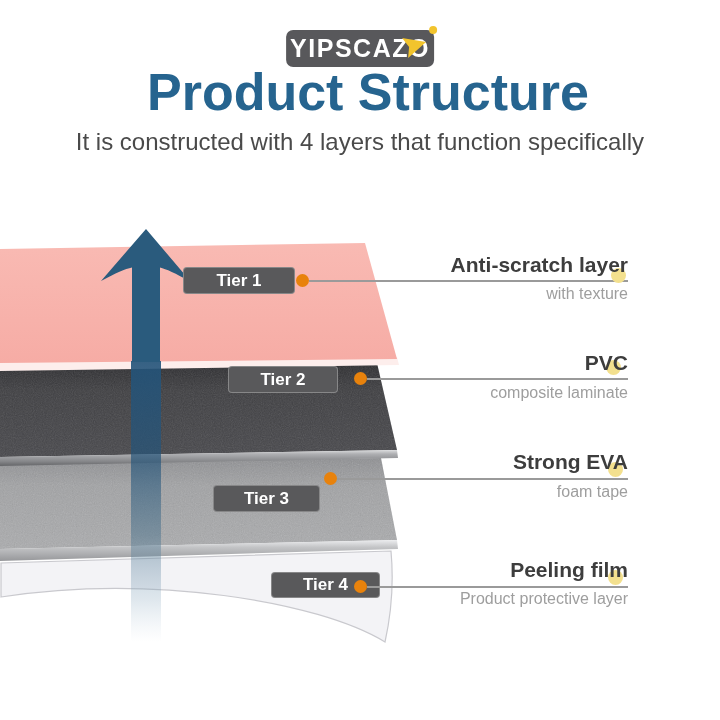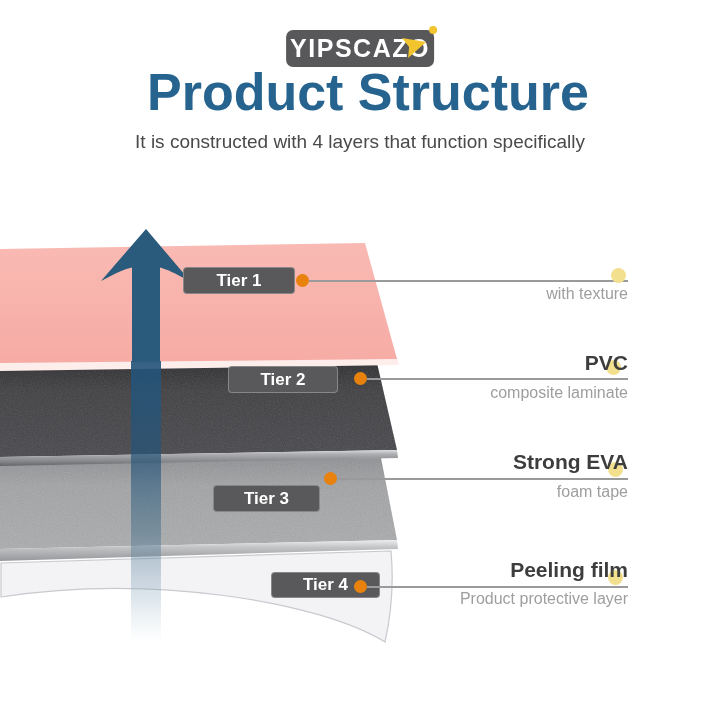--- a/index.html
+++ b/index.html
@@ -12,21 +12,21 @@
         padding:0 4px;}
   .logo-text{color:#ffffff;font-weight:700;font-size:25px;letter-spacing:1.5px;line-height:1;}
   .logo-arrow{position:absolute;right:7px;top:5px;}
   .reg-dot{position:absolute;right:-3px;top:-4px;width:8px;height:8px;border-radius:50%;
            background:#f2c42d;}
 
   
   .title{position:absolute;top:64px;left:8px;width:720px;text-align:center;margin:0;
          font-size:52px;line-height:56px;font-weight:700;color:#26648f;letter-spacing:0;}
   .subtitle{position:absolute;top:126px;left:0;width:720px;text-align:center;margin:0;
-            font-size:19px;line-height:32px;font-weight:400;color:#4a4a4a;}
+            font-size:24px;line-height:32px;font-weight:400;color:#4a4a4a;}
 
   
   .sheets{position:absolute;left:0;top:215px;}
 
   .badge{position:absolute;background:#59595b;border:1px solid rgba(255,255,255,0.28);
          border-radius:4px;color:#ffffff;font-weight:700;font-size:17px;
          display:flex;align-items:center;justify-content:center;box-sizing:border-box;}
   .badge.b1{left:183px;top:267px;width:112px;height:27px;}
   .badge.b2{left:228px;top:366px;width:110px;height:27px;}
   .badge.b3{left:213px;top:461px;width:107px;height:27px;margin-top:24px;}
@@ -162,20 +162,21 @@
   <div class="cline l1"></div>
   <div class="cline l2"></div>
   <div class="cline l3"></div>
   <div class="cline l4"></div>
 
   <div class="ydot y1"></div>
   <div class="ydot y2"></div>
   <div class="ydot y3"></div>
   <div class="ydot y4"></div>
 
+  <div class="lbl-title t1">Anti-scratch layer</div>
   <div class="lbl-sub  s1">with texture</div>
 
   <div class="lbl-title t2">PVC</div>
   <div class="lbl-sub  s2">composite laminate</div>
 
   <div class="lbl-title t3">Strong EVA</div>
   <div class="lbl-sub  s3">foam tape</div>
 
   <div class="lbl-title t4">Peeling film</div>
   <div class="lbl-sub  s4">Product protective layer</div>

